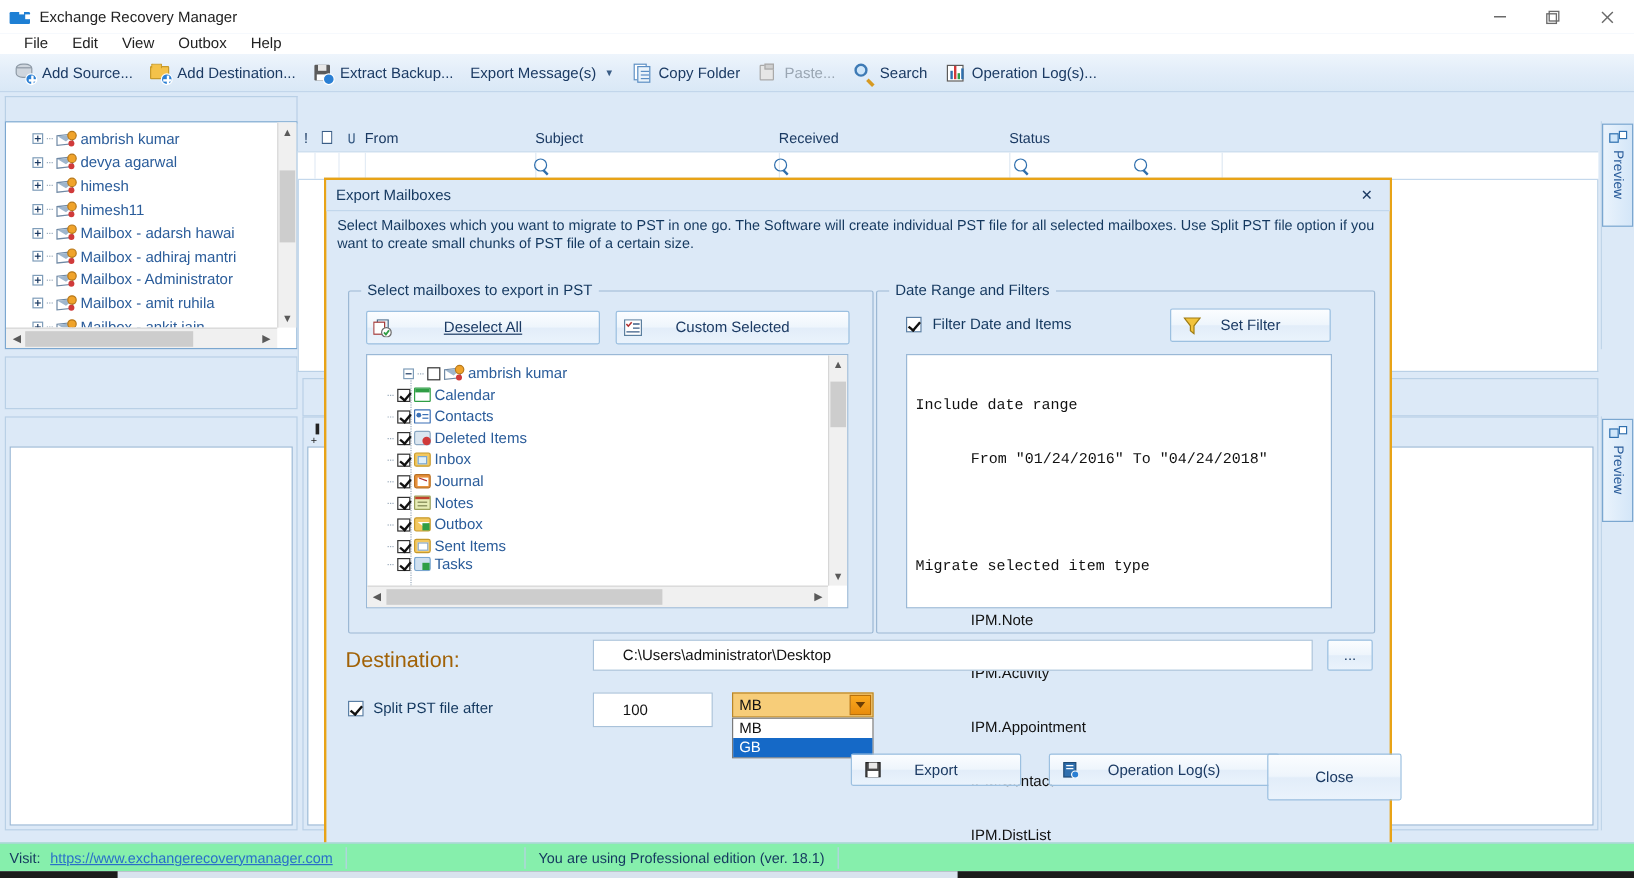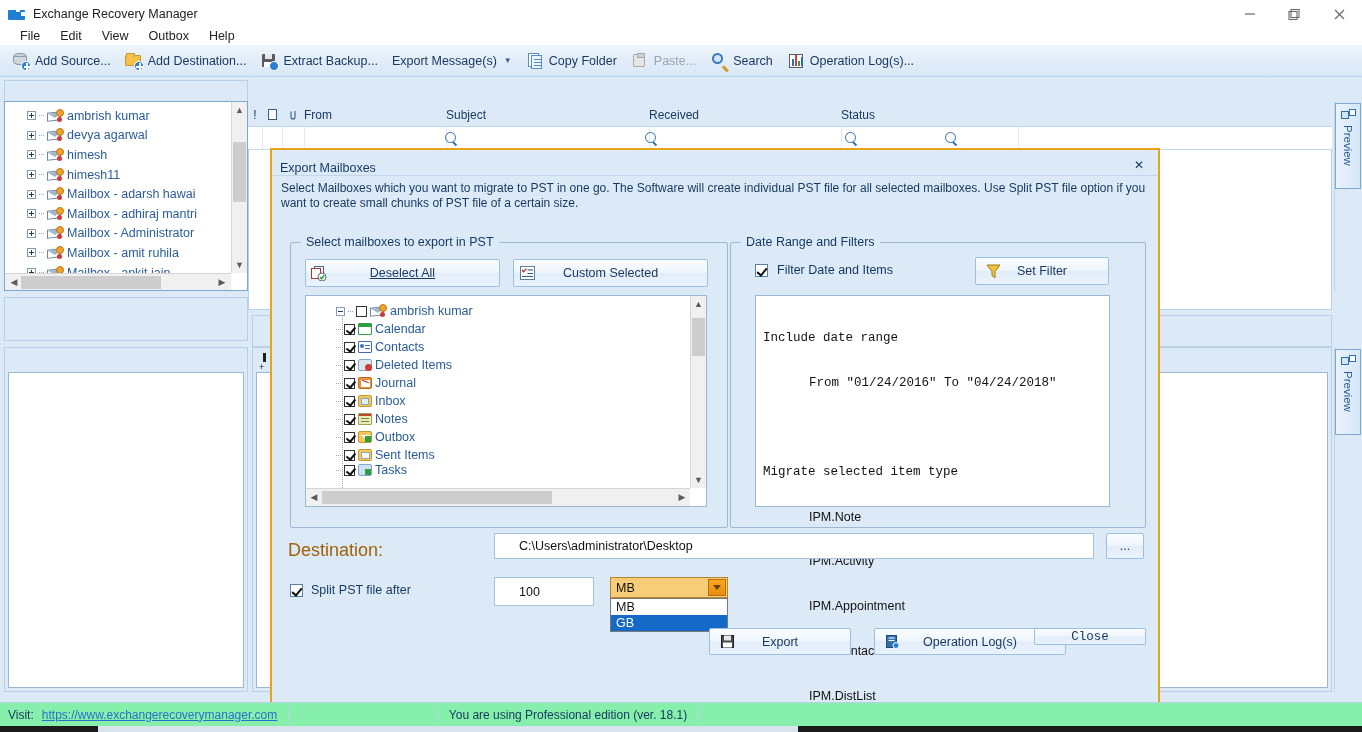--- a/index.html
+++ b/index.html
@@ -122,42 +122,42 @@
               border:1px solid #7ba7d0; display:flex; flex-direction:column; align-items:center; padding-top:5px; }
   .prev-rail{position:absolute; right:0; width:28px; background:#dce9f7; border-left:1px solid #c0d5e9;}
   .prev-label{writing-mode:vertical-rl; font-size:11.5px; color:#2a5c9a; margin-top:3px;}
   .prev-ico{width:15px;height:13px;position:relative;flex:0 0 13px;}
   .prev-ico b{position:absolute;left:0;top:2px;width:8px;height:8px;border:1.5px solid #2f6fae;background:#cfe6fa;}
   .prev-ico i{position:absolute;right:0;top:0;width:7px;height:7px;border:1.5px solid #2f6fae;background:#fff;}
 
   
   .dialog { position:absolute; left:270px; top:148px; width:890px; height:564px;
             background:#dce9f7; border:2px solid #e8a317; }
-  .dlg-title { height:26px; background:#dce9f7; display:flex; align-items:flex-end;
+  .dlg-title { height:26px; background:#dce9f7; display:flex; align-items:center;
                padding:0 8px; border-bottom:1px solid #c2d7ec; }
   .dlg-title-text { font-size:12.5px; color:#14385f; }
   .dlg-close { margin-left:auto; width:22px; height:20px; display:flex; align-items:center; justify-content:center; color:#1b3a63; }
   .dlg-desc { padding:5px 9px 7px 9px; font-size:12px; color:#14385f; line-height:15px; }
 
   .gbox { position:absolute; border:1px solid #9cb8d4; border-radius:2px; }
   .gbox > legend, .gbox .legend {
     position:absolute; top:-8px; left:10px; background:#dce9f7; padding:0 5px;
     font-size:12.5px; color:#14385f;
   }
 
   .btn { background:linear-gradient(to bottom,#fbfdff 0%,#eef5fc 48%,#e2edf9 52%,#eaf3fc 100%);
          border:1px solid #9cc0e0; border-radius:2px; display:flex; align-items:center;
          color:#1b3a63; font-size:12.5px; }
   .btn .lbl{flex:1;text-align:center;}
 
   .chk { width:13px; height:13px; border:1px solid #5a7fa5; background:#fff; position:relative; flex:0 0 13px; }
   .chk.on:after{content:"";position:absolute;left:3px;top:1px;width:4px;height:8px;border:solid #111;border-width:0 2px 2px 0;transform:rotate(40deg);}
 
   .tree2 { position:absolute; background:#fff; border:1px solid #9ab8d6; overflow:hidden; }
-  .t2row { display:flex; align-items:center; height:18px; padding-left:30px; gap:3px; }
+  .t2row { display:flex; align-items:center; height:18px; padding-left:17px; gap:3px; }
   .t2row.root{ padding-left:8px; }
   .t2chk{width:11px;height:11px;border:1px solid #333;background:#fff;position:relative;flex:0 0 11px;}
   .t2chk.on:after{content:"";position:absolute;left:2.5px;top:0.5px;width:3.5px;height:7px;border:solid #111;border-width:0 2px 2px 0;transform:rotate(40deg);}
   .t2lbl{font-size:12.5px;color:#2a5c9a;white-space:nowrap;}
   .fi{width:14px;height:12px;position:relative;flex:0 0 14px;border-radius:1px;}
   .vline{position:absolute;left:36px;top:16px;bottom:18px;border-left:1px dotted #9ab;}
 
   .filterbox { position:absolute; background:#fff; border:1px solid #9ab8d6; padding:5px 7px;
                font-size:12.5px; color:#111; line-height:14.9px; white-space:pre; }
   .mono { font-family:Liberation Mono, monospace; }
@@ -554,34 +554,34 @@
           <span class="fi" style="background:#dbe6f0;border:1px solid #8aa7c2;border-radius:2px;">
             <span style="position:absolute;right:-1px;bottom:-1px;width:7px;height:7px;border-radius:50%;background:#d03a3a;"></span>
           </span>
           <span class="t2lbl">Deleted Items</span>
         </div>
 
 
         <div class="t2row">
           <span class="dotline"></span>
           <span class="t2chk on"></span>
+          <span class="fi" style="background:#f3c85f;border:1px solid #c79a2c;border-radius:2px;">
+            <span style="position:absolute;left:2px;top:2px;width:8px;height:7px;background:#dff0fb;border:1px solid #7ba7d0;"></span>
+          </span>
+          <span class="t2lbl">Inbox</span>
+        </div>
+
+        <div class="t2row">
+          <span class="dotline"></span>
+          <span class="t2chk on"></span>
           <span class="fi" style="background:#e8913c;border:1px solid #b96f22;border-radius:2px;">
             <span style="position:absolute;left:2px;top:2px;width:9px;height:7px;background:#fff;"></span>
             <span style="position:absolute;left:3px;top:3px;width:7px;height:1px;background:#b03030;transform:rotate(20deg);"></span>
           </span>
           <span class="t2lbl">Journal</span>
-        </div>
-
-        <div class="t2row">
-          <span class="dotline"></span>
-          <span class="t2chk on"></span>
-          <span class="fi" style="background:#f3c85f;border:1px solid #c79a2c;border-radius:2px;">
-            <span style="position:absolute;left:2px;top:2px;width:8px;height:7px;background:#dff0fb;border:1px solid #7ba7d0;"></span>
-          </span>
-          <span class="t2lbl">Inbox</span>
         </div>
 
         <div class="t2row">
           <span class="dotline"></span>
           <span class="t2chk on"></span>
           <span class="fi" style="background:#e6ecb6;border:1px solid #9aa05a;">
             <span style="position:absolute;left:0;top:0;right:0;height:2px;background:#c2432e;"></span>
             <span style="position:absolute;left:2px;top:4px;right:2px;height:1px;background:#7d8350;"></span>
             <span style="position:absolute;left:2px;top:7px;right:2px;height:1px;background:#7d8350;"></span>
           </span>
@@ -701,21 +701,21 @@
         <svg width="14" height="14">
           <rect x="1.5" y="0.5" width="10" height="12" fill="#2f6fae" stroke="#1d4a77"></rect>
           <line x1="3.5" y1="3" x2="9.5" y2="3" stroke="#fff" stroke-width="1.1"></line>
           <line x1="3.5" y1="5.5" x2="9.5" y2="5.5" stroke="#fff" stroke-width="1.1"></line>
           <circle cx="11" cy="10.5" r="3" fill="#2a7fd4" stroke="#fff"></circle>
         </svg>
       </span>
       <span class="lbl" style="padding-right:34px;">Operation Log(s)</span>
     </div>
 
-    <div class="btn" style="position:absolute;left:762px;top:478px;width:112px;height:17px;font-family:Liberation Mono, monospace;">
+    <div class="btn" style="position:absolute;left:784px;top:478px;width:112px;height:39px;">
       <span class="lbl">Close</span>
     </div>
   </div>
 
   <div class="statusbar">
     <div class="sb-cell" style="width:288px;">
       <span>Visit:</span>
       <span style="width:8px;"></span>
       <span class="sb-link">https://www.exchangerecoverymanager.com</span>
     </div>

